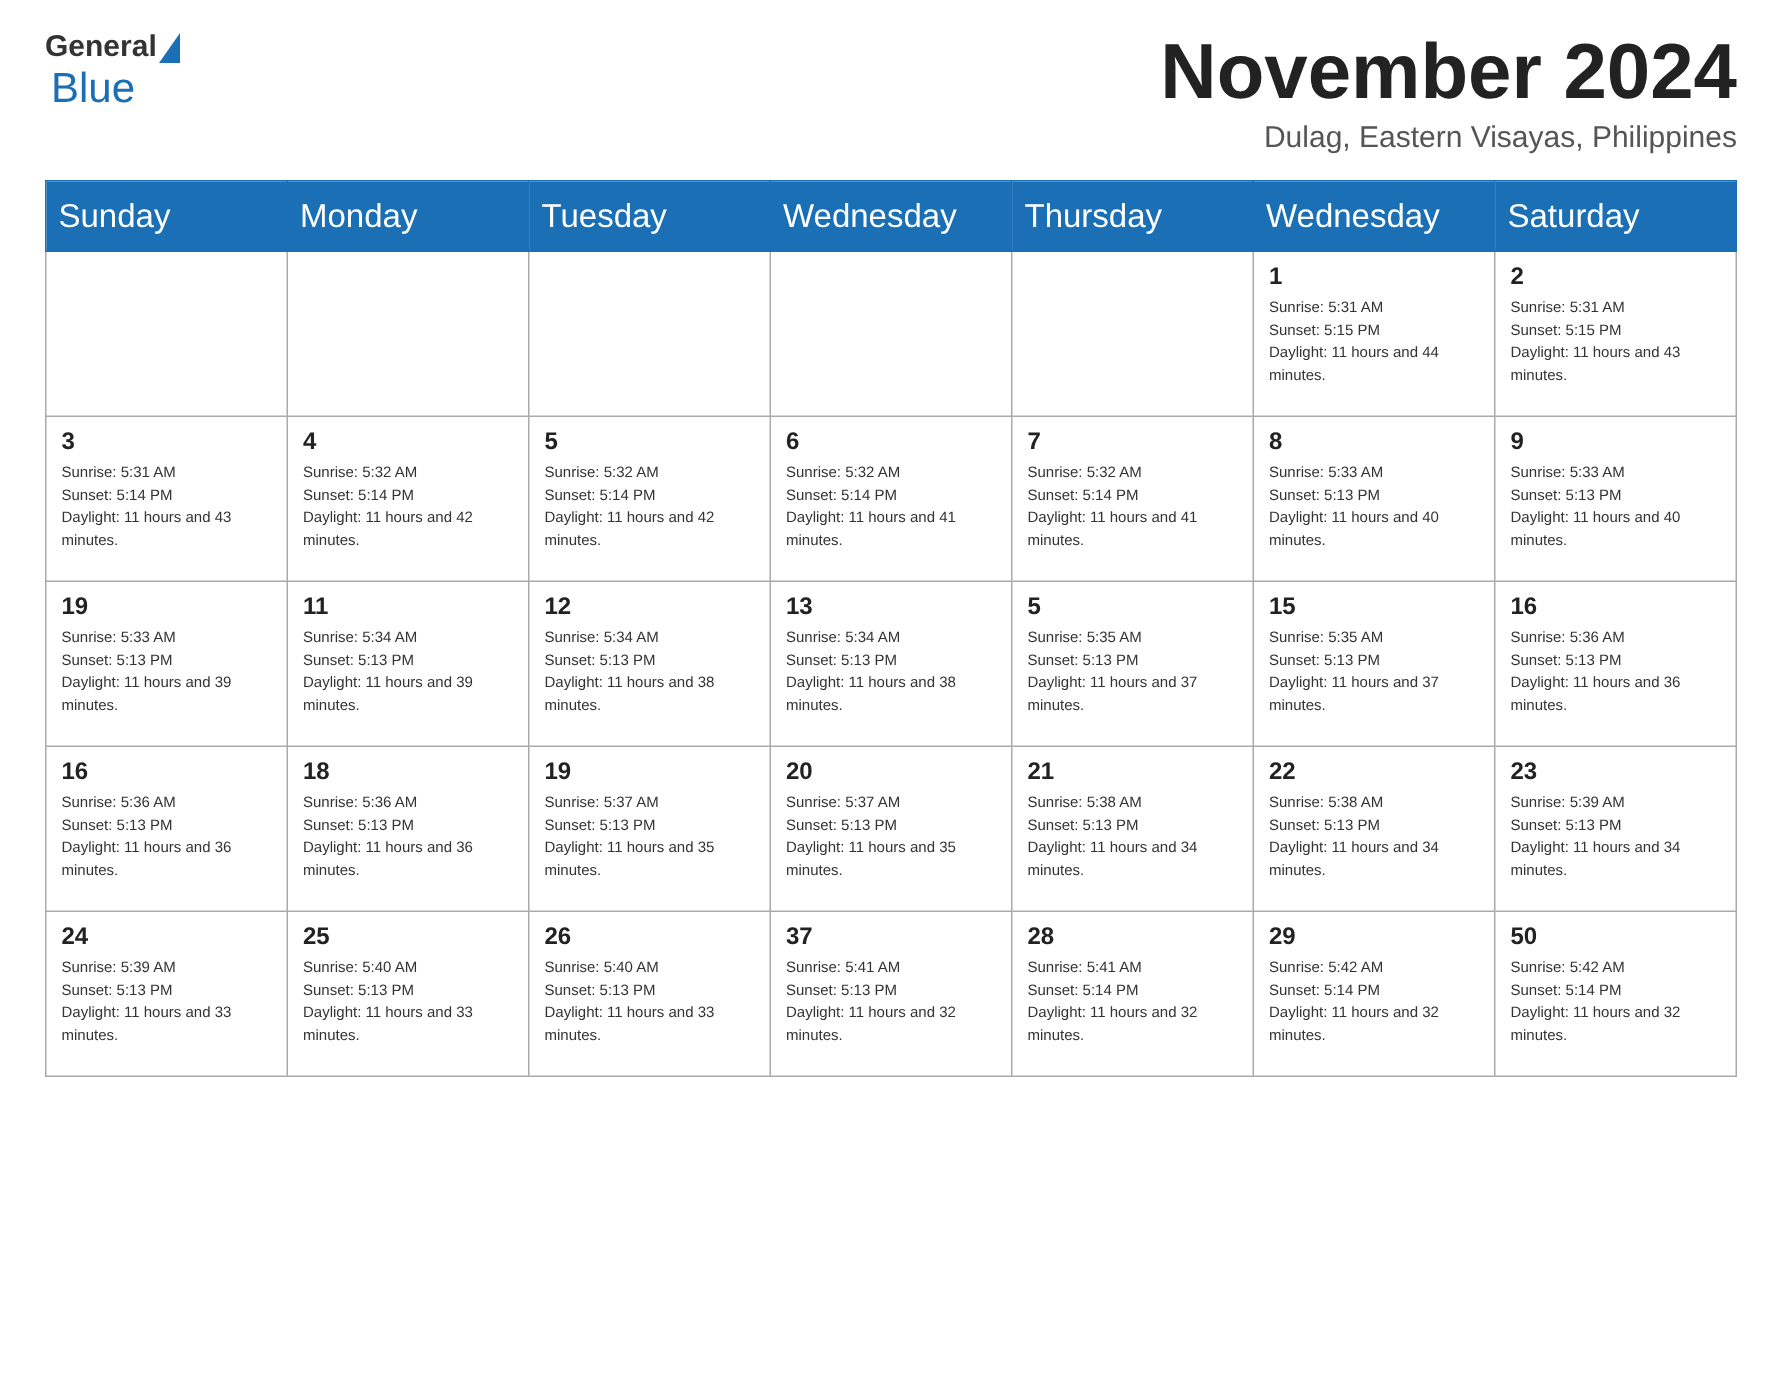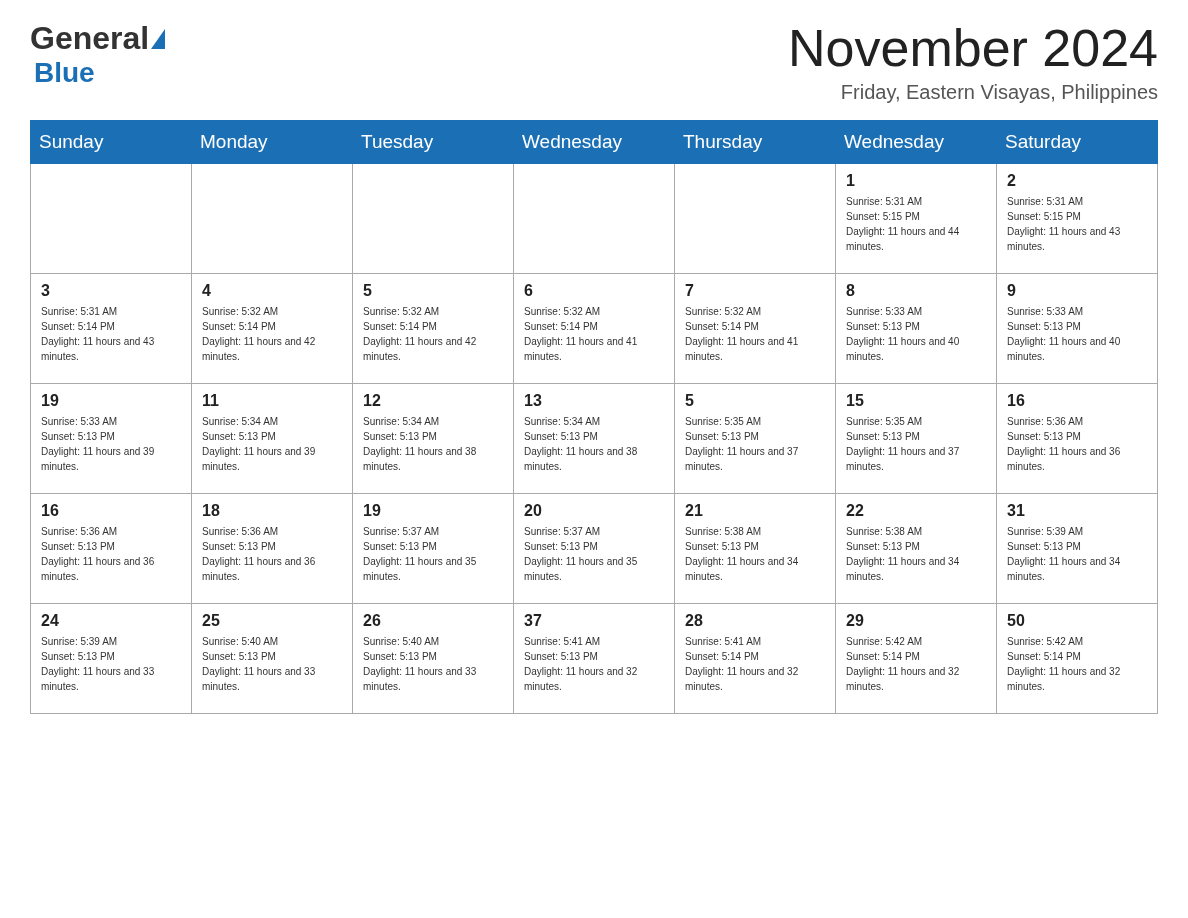--- a/index.html
+++ b/index.html
@@ -17,58 +17,58 @@
       margin-bottom: 16px;
     }
     .logo-area {
       display: flex;
       flex-direction: column;
       align-items: flex-start;
     }
     .logo-text {
       display: flex;
       align-items: center;
-      font-size: 32px;
+      font-size: 20px;
       font-weight: bold;
       color: #333;
     }
     .logo-general { color: #333; }
     .logo-blue { color: #1a6fb5; }
     .logo-triangle {
       width: 0;
       height: 0;
       border-left: 14px solid transparent;
       border-bottom: 20px solid #1a6fb5;
       display: inline-block;
       margin-left: 2px;
       vertical-align: middle;
     }
     .title-area {
       text-align: right;
     }
     .month-year {
       font-size: 52px;
-      font-weight: normal;
+      font-weight: bold;
       color: #222;
       line-height: 1.1;
     }
     .location {
       font-size: 20px;
       color: #555;
       margin-top: 4px;
     }
     .calendar-table {
       width: 100%;
       border-collapse: collapse;
       border: 1px solid #999;
     }
     .calendar-table th {
       background-color: #1a6fb5;
       color: #fff;
-      font-size: 19px;
+      font-size: 22px;
       font-weight: normal;
       padding: 10px 8px;
       text-align: left;
       border: 1px solid #1a6fb5;
     }
     .calendar-table td {
       vertical-align: top;
       padding: 8px 10px;
       border: 1px solid #aaa;
       width: calc(100% / 7);
@@ -99,26 +99,26 @@
 </head>
 <body>
 
 <div class="header-section">
   <div class="logo-area">
     <div class="logo-text">
       <span class="logo-general">General</span>
       <span class="logo-triangle"></span>
     </div>
     <div style="margin-left: 4px;">
-      <span class="logo-blue" style="font-size:28px;font-weight:bold;color:#1a6fb5;margin-top:36px;">Blue</span>
+      <span class="logo-blue" style="font-size:28px;font-weight:normal;color:#1a6fb5;margin-top:36px;">Blue</span>
     </div>
   </div>
   <div class="title-area">
     <div class="month-year">November 2024</div>
-    <div class="location">Friday, Eastern Visayas, Philippines</div>
+    <div class="location">Dulag, Eastern Visayas, Philippines</div>
   </div>
 </div>
 
 <table class="calendar-table">
   <thead>
     <tr>
     <th>Sunday</th>
         <th>Monday</th>
         <th>Tuesday</th>
         <th>Wednesday</th>
@@ -266,21 +266,21 @@
 Sunset: 5:13 PM
 Daylight: 11 hours and 34 minutes.</div>
         </td>
         <td>
           <span class="day-number">22</span>
           <div class="day-info" style="white-space: pre-line;">Sunrise: 5:38 AM
 Sunset: 5:13 PM
 Daylight: 11 hours and 34 minutes.</div>
         </td>
         <td>
-          <span class="day-number">31</span>
+          <span class="day-number">23</span>
           <div class="day-info" style="white-space: pre-line;">Sunrise: 5:39 AM
 Sunset: 5:13 PM
 Daylight: 11 hours and 34 minutes.</div>
         </td>
       </tr>
       <tr>
         <td>
           <span class="day-number">24</span>
           <div class="day-info" style="white-space: pre-line;">Sunrise: 5:39 AM
 Sunset: 5:13 PM

